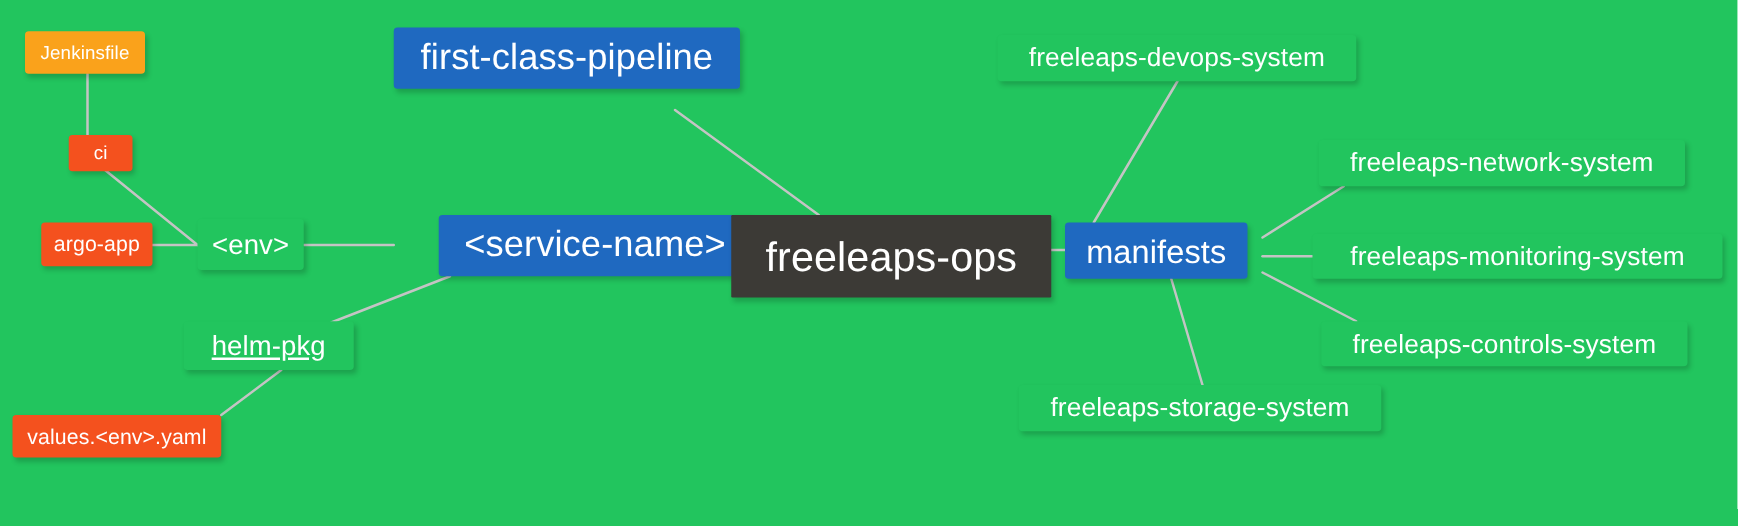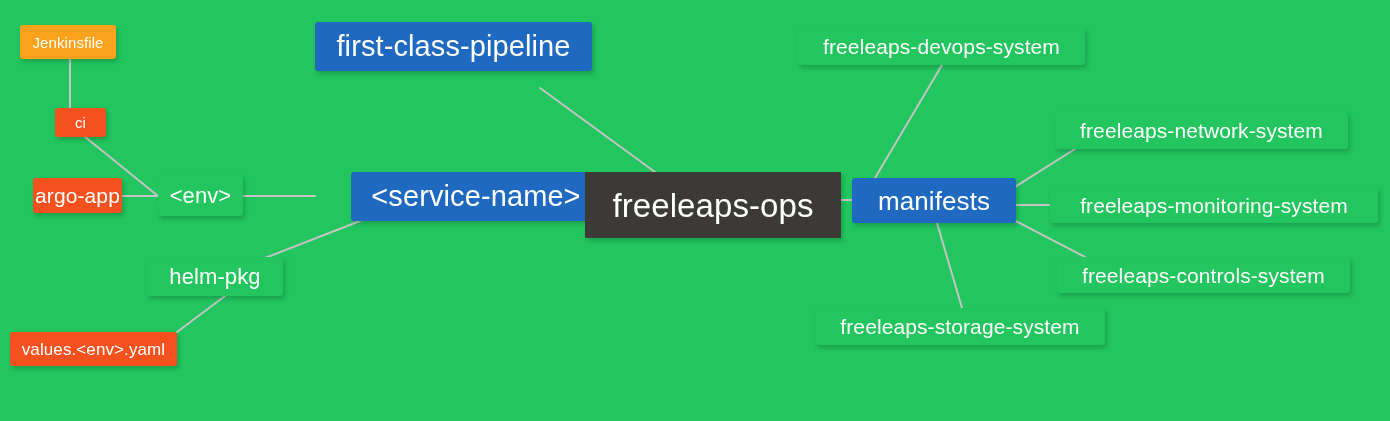--- a/index.html
+++ b/index.html
@@ -64,27 +64,27 @@
       <line x1="841" y1="200" x2="852" y2="200" stroke="#c4c4c4" stroke-width="2" stroke-linecap="round"></line>
       <line x1="875" y1="178" x2="942" y2="65" stroke="#c4c4c4" stroke-width="2" stroke-linecap="round"></line>
       <line x1="1010" y1="190" x2="1075" y2="149" stroke="#c4c4c4" stroke-width="2" stroke-linecap="round"></line>
       <line x1="1010" y1="205" x2="1050" y2="205" stroke="#c4c4c4" stroke-width="2" stroke-linecap="round"></line>
       <line x1="1010" y1="218" x2="1085" y2="257" stroke="#c4c4c4" stroke-width="2" stroke-linecap="round"></line>
       <line x1="937" y1="223" x2="962" y2="308" stroke="#c4c4c4" stroke-width="2" stroke-linecap="round"></line>
     </svg>
   <div id="node-layer">
       <div class="node node-orange" style="left: 20px; top: 25px; width: 96px; height: 34px; font-size: 15px;">Jenkinsfile</div>
       <div class="node node-red" style="left: 55px; top: 108px; width: 51px; height: 29px; font-size: 15px;">ci</div>
-      <div class="node node-red" style="left: 33px; top: 178px; width: 89px; height: 35px; font-size: 21px;">argo-app</div>
+      <div class="node node-red" style="left: 33px; top: 178px; width: 89px; height: 35px; font-size: 17px;">argo-app</div>
       <div class="node node-green" style="left: 158px; top: 175px; width: 85px; height: 41px; font-size: 22px;">&lt;env&gt;</div>
-      <div class="node node-green" style="left: 147px; top: 257px; width: 136px; height: 39px; font-size: 22px;">helm-pkg</div>
+      <div class="node node-green" style="left: 147px; top: 257px; width: 136px; height: 39px; font-size: 22px; text-decoration: underline;">helm-pkg</div>
       <div class="node node-red" style="left: 10px; top: 332px; width: 167px; height: 34px; font-size: 17px;">values.&lt;env&gt;.yaml</div>
       <div class="node node-blue" style="left: 315px; top: 22px; width: 277px; height: 49px; font-size: 29px;">first-class-pipeline</div>
       <div class="node node-blue" style="left: 315px; top: 172px; width: 250px; height: 49px; font-size: 29px; margin-left: 36px;">&lt;service-name&gt;</div>
       <div class="node node-root" style="left: 585px; top: 172px; width: 256px; height: 66px; font-size: 33px;">freeleaps-ops</div>
-      <div class="node node-blue" style="left: 852px; top: 178px; width: 164px; height: 45px; font-size: 26px;">manifests</div>
+      <div class="node node-blue" style="left: 852px; top: 178px; width: 146px; height: 45px; font-size: 26px;">manifests</div>
       <div class="node node-green" style="left: 798px; top: 28px; width: 287px; height: 37px; font-size: 21px;">freeleaps-devops-system</div>
       <div class="node node-green" style="left: 1055px; top: 112px; width: 293px; height: 37px; font-size: 21px;">freeleaps-network-system</div>
       <div class="node node-green" style="left: 1050px; top: 187px; width: 328px; height: 36px; font-size: 21px; text-align: center;">freeleaps-monitoring-system</div>
       <div class="node node-green" style="left: 1057px; top: 257px; width: 293px; height: 36px; font-size: 21px;">freeleaps-controls-system</div>
       <div class="node node-green" style="left: 815px; top: 308px; width: 290px; height: 37px; font-size: 21px;">freeleaps-storage-system</div>
     </div>
 </div>
 
 </body></html>

